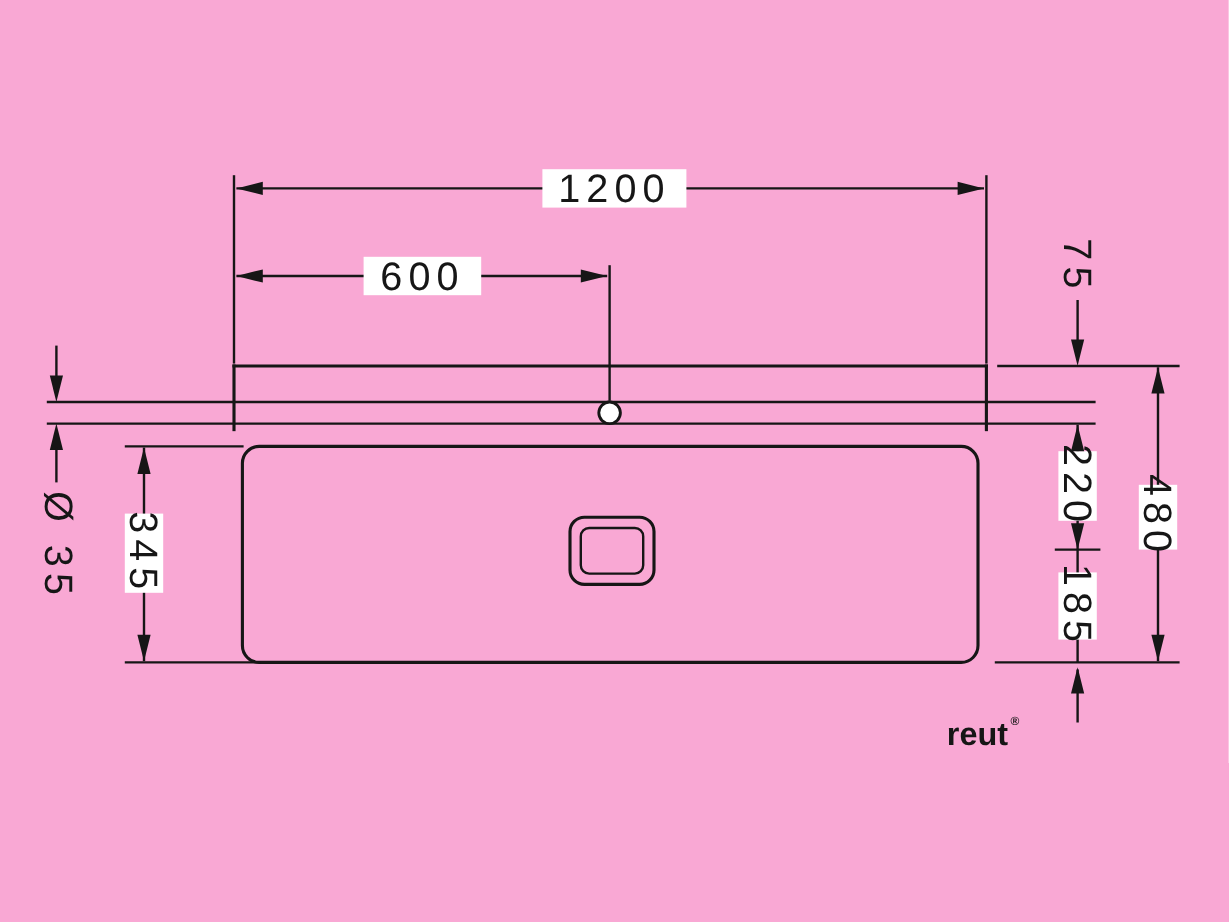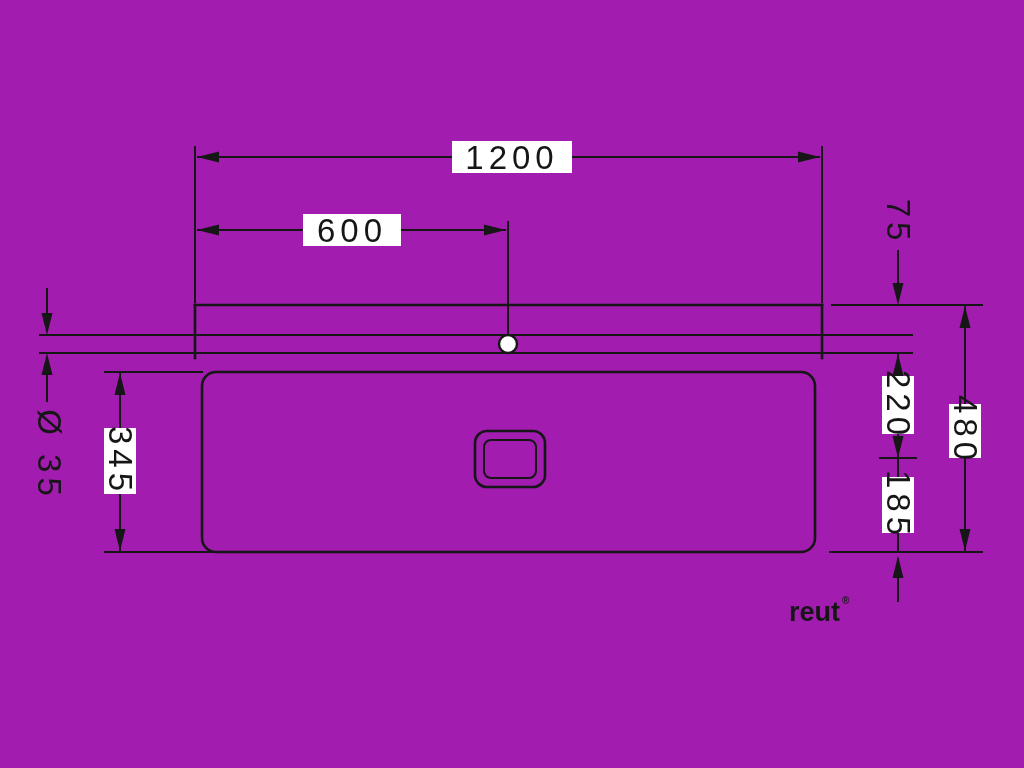--- a/index.html
+++ b/index.html
@@ -5,21 +5,21 @@
   html, body {
     margin: 0;
     padding: 0;
     background: #ffffff;
     font-family: "Liberation Sans", "DejaVu Sans", sans-serif;
   }
   .canvas {
     position: relative;
     width: 1024px;
     height: 768px;
-    background: #a21caf;
+    background: #f9a8d4;
     overflow: hidden;
   }
   svg { position: absolute; top: 0; left: 0; }
   svg text {
     font-family: "Liberation Sans", "DejaVu Sans", sans-serif;
     fill: #161616;
   }
   .dim-text {
     font-size: 33px;
     letter-spacing: 5px;

